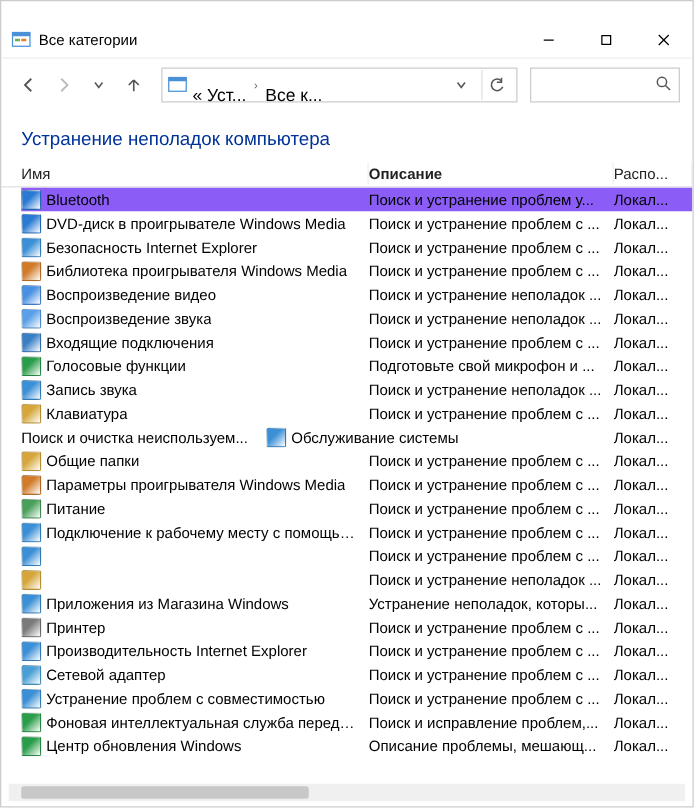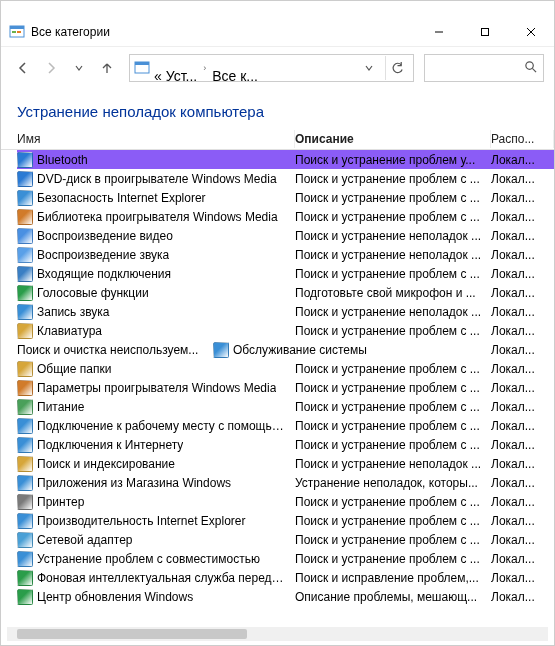--- a/index.html
+++ b/index.html
@@ -385,29 +385,27 @@
       <div class="cell c-name">
         <span class="row-icon" style="background: linear-gradient(135deg, rgb(58, 143, 214) 40%, rgb(255, 255, 255) 100%); border: 1px solid rgba(0, 0, 0, 0.15);"></span>
         <span class="txt">Подключение к рабочему месту с помощью ...</span>
       </div>
       <div class="cell c-desc">Поиск и устранение проблем с ...</div>
       <div class="cell c-loc">Локал...</div>
     </div>
     <div class="row">
       <div class="cell c-name">
         <span class="row-icon" style="background: linear-gradient(135deg, rgb(58, 143, 214) 40%, rgb(255, 255, 255) 100%); border: 1px solid rgba(0, 0, 0, 0.15);"></span>
-        <span class="txt">Подключения к Интернету</span>
       </div>
       <div class="cell c-desc">Поиск и устранение проблем с ...</div>
       <div class="cell c-loc">Локал...</div>
     </div>
     <div class="row">
       <div class="cell c-name">
         <span class="row-icon" style="background: linear-gradient(135deg, rgb(214, 166, 58) 40%, rgb(255, 255, 255) 100%); border: 1px solid rgba(0, 0, 0, 0.15);"></span>
-        <span class="txt">Поиск и индексирование</span>
       </div>
       <div class="cell c-desc">Поиск и устранение неполадок ...</div>
       <div class="cell c-loc">Локал...</div>
     </div>
     <div class="row">
       <div class="cell c-name">
         <span class="row-icon" style="background: linear-gradient(135deg, rgb(58, 143, 214) 40%, rgb(255, 255, 255) 100%); border: 1px solid rgba(0, 0, 0, 0.15);"></span>
         <span class="txt">Приложения из Магазина Windows</span>
       </div>
       <div class="cell c-desc">Устранение неполадок, которы...</div>

